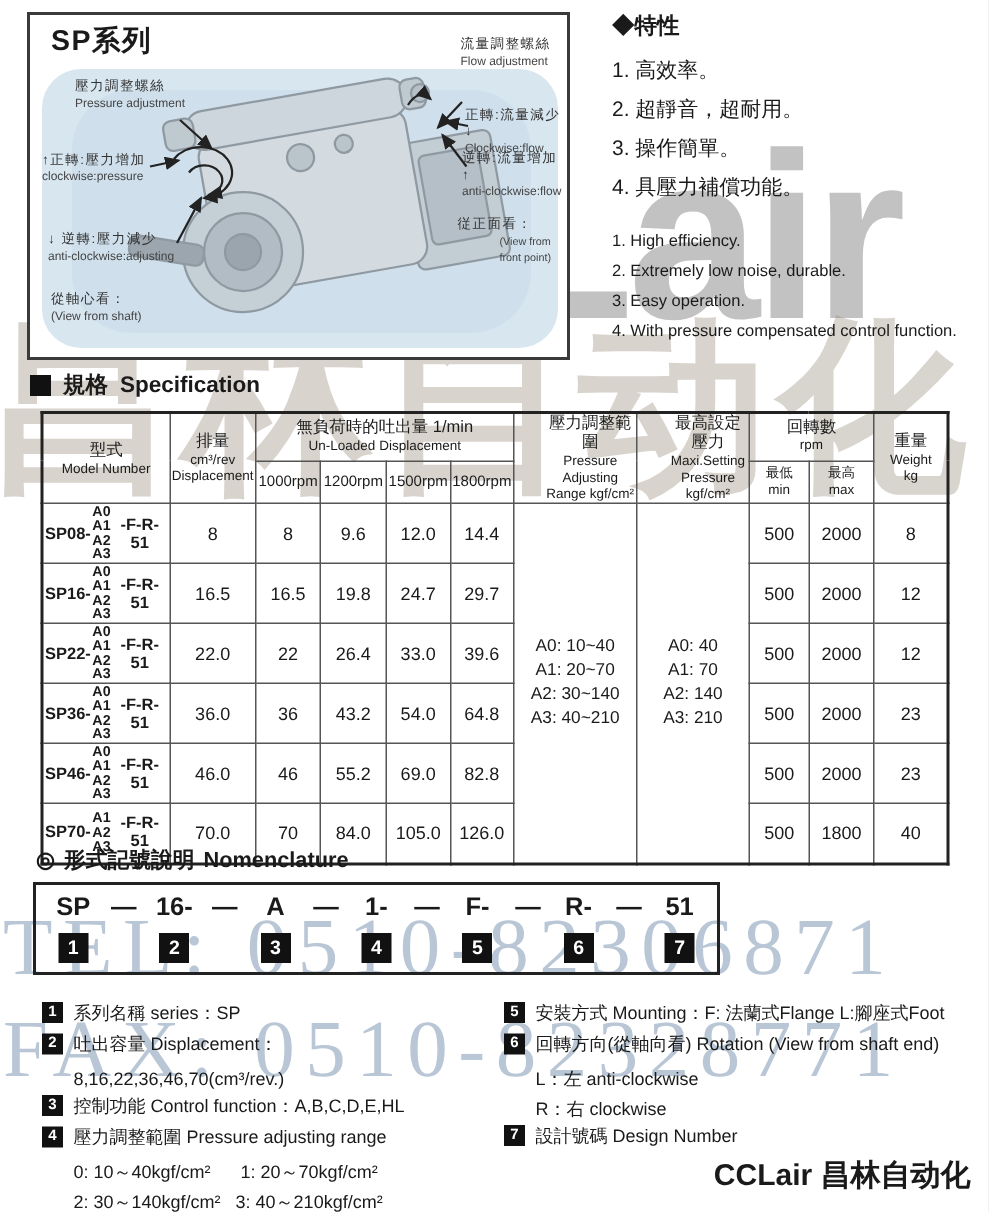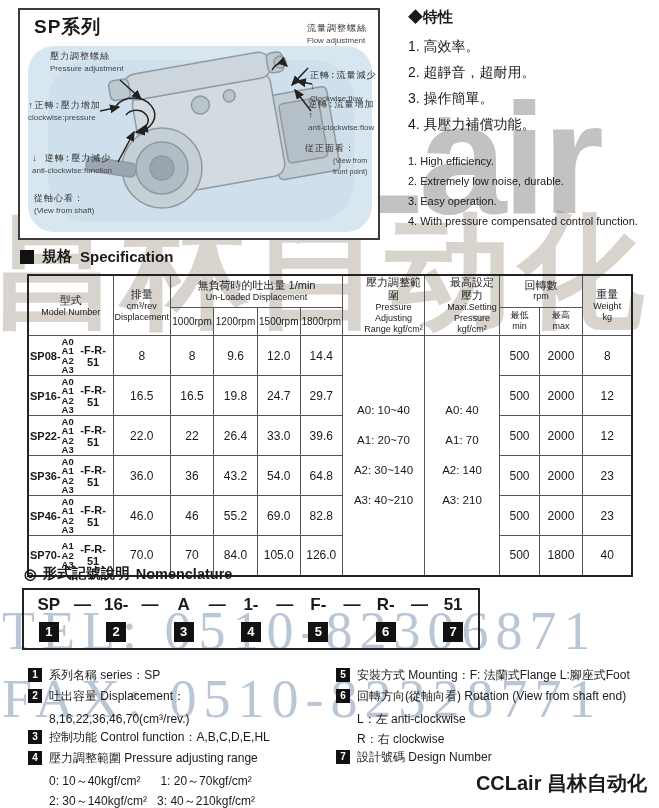--- a/index.html
+++ b/index.html
@@ -12,21 +12,21 @@
   .wm-tel,.wm-fax{font-family:"Liberation Serif",serif;font-size:54px;color:#a7b8cb;opacity:.8;letter-spacing:7px;}
   .wm-tel{left:2px;top:600px;}
   .wm-fax{left:2px;top:668px;}
   
   .img-panel{position:absolute;left:18px;top:8px;width:362px;height:232px;background:#fff;
              border:2px solid #3a3a3a;box-sizing:border-box;z-index:2;}
   .img-panel svg{position:absolute;left:0;top:0;}
   .series-title{position:absolute;left:14px;top:4px;font-size:19px;font-weight:bold;letter-spacing:1px;}
   .ann{position:absolute;font-size:9px;line-height:11px;color:#333;}
   .ann .en{font-size:8px;color:#444;letter-spacing:0;}
-  .ann .zh{letter-spacing:1px;font-family:Liberation Mono, monospace;}
+  .ann .zh{letter-spacing:1px;}
   
   .features{position:absolute;left:408px;top:6px;width:266px;z-index:2;}
   .f-title{font-size:15px;font-weight:bold;margin:2px 0 6px 0;}
   .f-item{font-size:14px;line-height:26px;}
   .features .desc{margin-top:14px;}
   .d-item{font-size:11px;line-height:20px;padding-left:15px;text-indent:-15px;}
   
   .spec-head{position:absolute;left:20px;top:247px;z-index:2;display:flex;align-items:center;gap:8px;
              font-size:15px;font-weight:bold;}
   .blacksq{width:14px;height:14px;background:#111;display:inline-block;}
@@ -35,21 +35,21 @@
              border:2px solid #222;table-layout:fixed;}
   table.spec th,table.spec td{border:1px solid #555;text-align:center;vertical-align:middle;
              padding:0 1px;font-weight:normal;background:transparent;}
   th .h-zh{font-size:11px;display:block;line-height:13px;}
   th .h-sm{font-size:9px;display:block;line-height:11px;}
   th .h-pre{white-space:pre-line;text-align:center;display:block;padding-left:0;margin-left:20px;}
   td.num{font-size:12px;}
   .model-flex{display:flex;align-items:center;justify-content:center;font-weight:bold;}
   .mp,.ms{font-size:11px;}
   .mv{font-size:9.5px;line-height:9.5px;white-space:pre-line;margin:0 1px;}
-  td.rangecell{white-space:pre-line;font-size:11.5px;line-height:30px;text-align:left;padding-left:14px;}
+  td.rangecell{white-space:pre-line;font-size:11.5px;line-height:16px;text-align:left;padding-left:14px;}
   
   .nom-head{position:absolute;left:24px;top:564px;z-index:2;display:flex;align-items:center;gap:6px;
             font-size:14.5px;font-weight:bold;}
   .nom-box{position:absolute;left:22px;top:588px;width:458px;height:62px;border:2px solid #222;
            box-sizing:border-box;z-index:2;padding:5px 8px 6px 8px;display:flex;flex-direction:column;
            justify-content:space-between;}
   .nom-row{display:flex;}
   .nom-row span{flex:1;text-align:center;}
   .nom-codes span{font-size:17px;font-weight:bold;}
   .numbox{display:inline-block;width:20px;height:20px;background:#111;color:#fff;font-size:13px;
@@ -117,21 +117,21 @@
     <div class="ann" style="left:30px;top:42px;">
       <div class="zh">壓力調整螺絲</div>
       <div class="en">Pressure adjustment</div>
     </div>
     <div class="ann" style="left:8px;top:91px;">
       <div class="zh">↑正轉:壓力增加</div>
       <div class="en">clockwise:pressure</div>
     </div>
     <div class="ann" style="left:12px;top:144px;">
       <div class="zh">↓ 逆轉:壓力減少</div>
-      <div class="en">anti-clockwise:function</div>
+      <div class="en">anti-clockwise:adjusting</div>
     </div>
     <div class="ann" style="left:14px;top:184px;">
       <div class="zh">從軸心看：</div>
       <div class="en">(View from shaft)</div>
     </div>
     <div class="ann" style="left:287px;top:14px;">
       <div class="zh">流量調整螺絲</div>
       <div class="en">Flow adjustment</div>
     </div>
     <div class="ann" style="left:290px;top:61px;">

